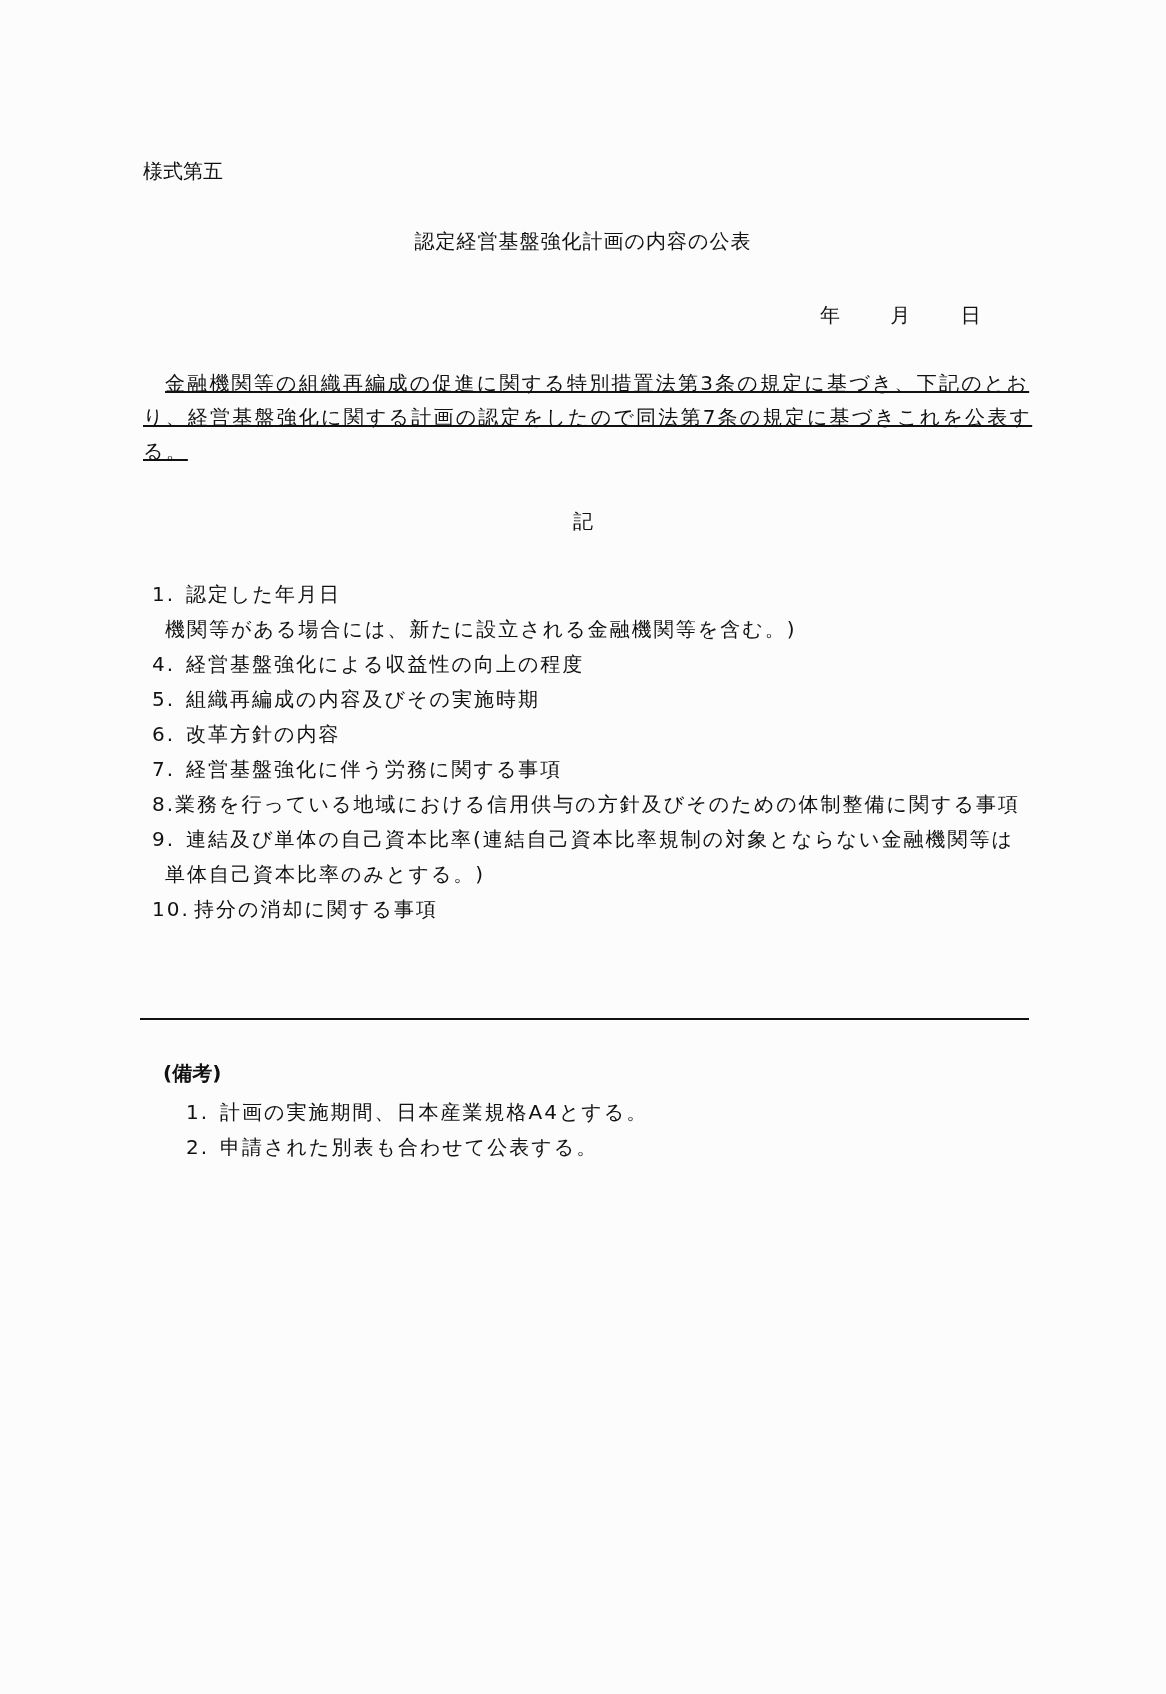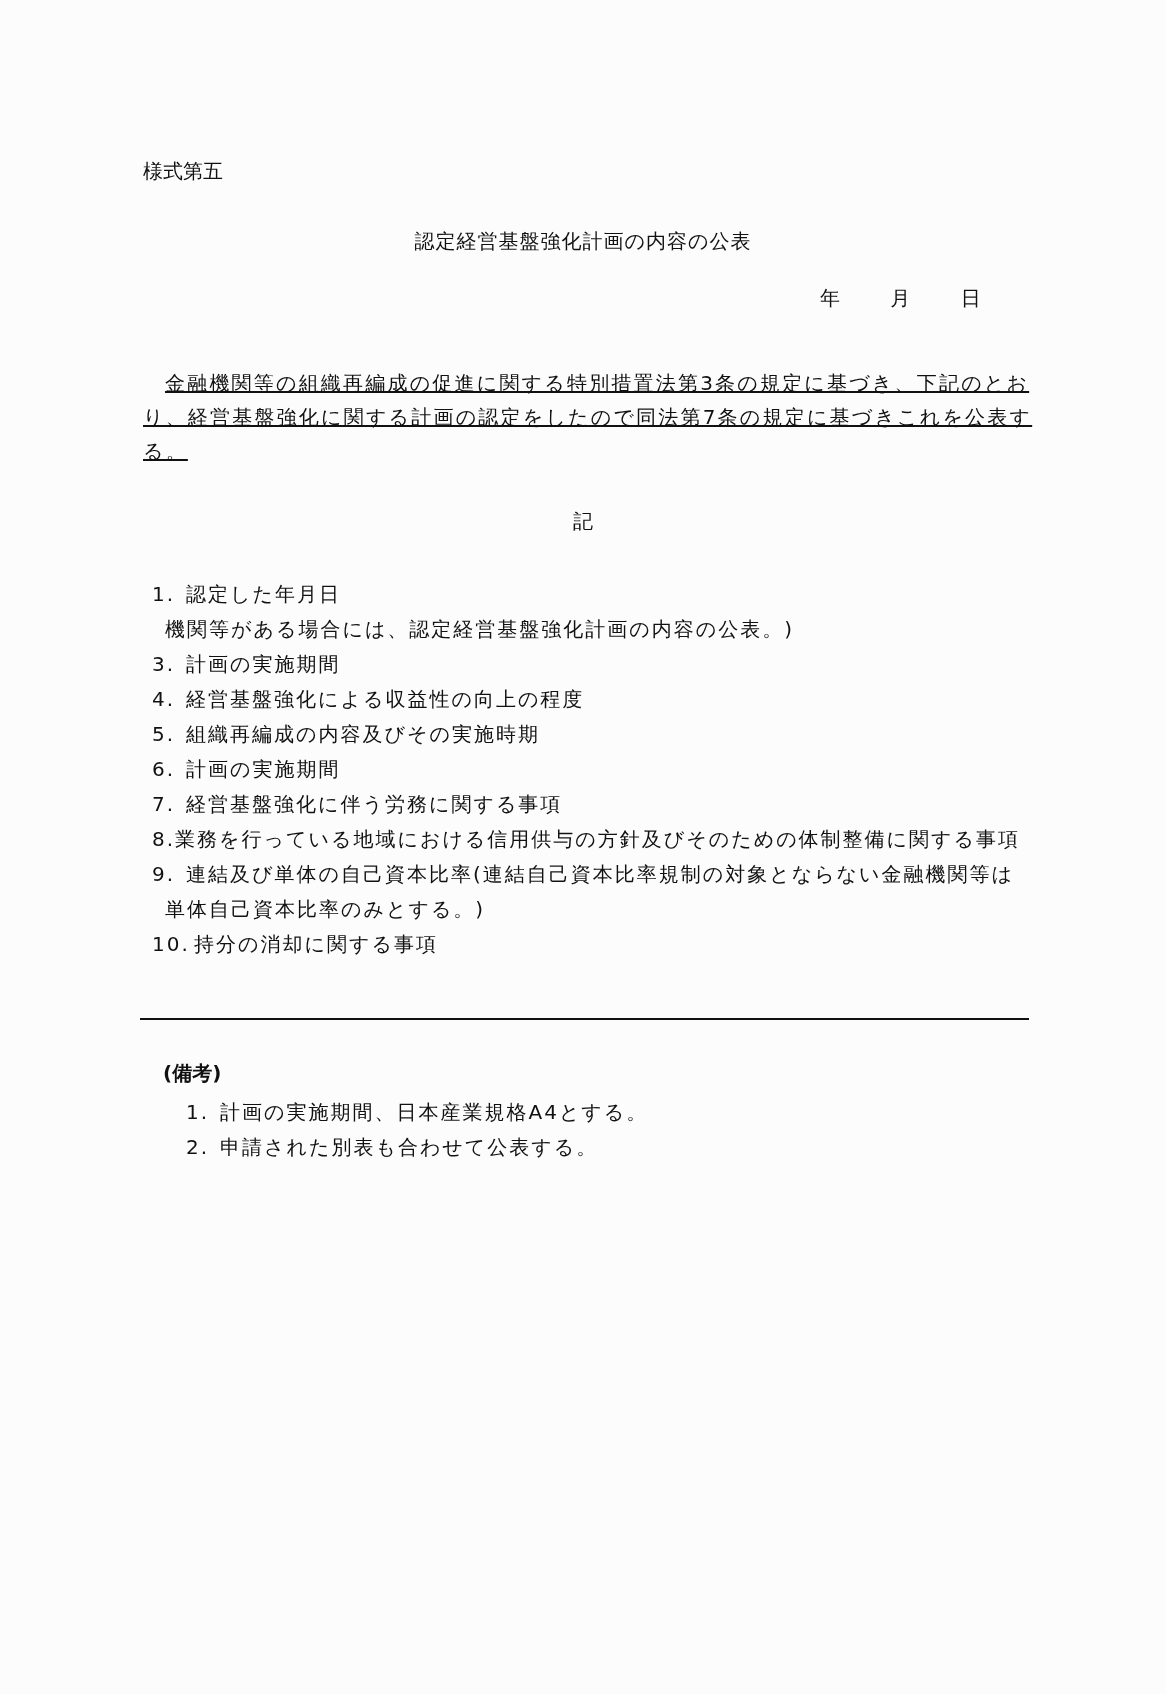--- a/index.html
+++ b/index.html
@@ -12,21 +12,21 @@
       height: 1694px;
       position: relative;
       overflow: hidden;
       font-family: "DejaVu Sans", "Liberation Sans", sans-serif;
       color: #111;
       font-size: 20px;
     }
     .abs { position: absolute; white-space: nowrap; }
     .form-no { left: 143px; top: 158px; letter-spacing: 0px; }
     .doc-title { left: 0; width: 1166px; top: 228px; text-align: center; letter-spacing: 1px; }
-    .date-line { left: 820px; top: 285px; }
+    .date-line { left: 820px; top: 302px; }
     .date-line span { display: inline-block; }
     .date-line .d-year { margin-right: 44px; }
     .date-line .d-month { margin-right: 44px; }
     .para { left: 143px; top: 366px; width: 880px; white-space: normal; line-height: 34px; letter-spacing: 2.2px; }
     .para .ln { display: block; white-space: nowrap; text-decoration: underline; }
     .para .ln.first { padding-left: 22px; }
     .ki { left: 0; width: 1166px; top: 508px; text-align: center; }
     .items { left: 152px; top: 577px; line-height: 35px; letter-spacing: 2px; }
     .items .row { display: block; white-space: nowrap; }
     .items .num { display: inline-block; min-width: 34px; }
@@ -56,32 +56,29 @@
   <span class="ln">り、経営基盤強化に関する計画の認定をしたので同法第7条の規定に基づきこれを公表す</span>
   <span class="ln">る。</span>
 </div>
 
 <div class="abs ki">記</div>
 
 <div class="abs items">
   <div class="row">
     <span class="num">1.</span><span>認定した年月日</span>
   </div>
-  <div class="row cont">機関等がある場合には、認定経営基盤強化計画の内容の公表。)</div>
-  <div class="row">
-    <span class="num">3.</span><span>計画の実施期間</span>
-  </div>
+  <div class="row cont">機関等がある場合には、新たに設立される金融機関等を含む。)</div>
   <div class="row">
     <span class="num">4.</span><span>経営基盤強化による収益性の向上の程度</span>
   </div>
   <div class="row">
     <span class="num">5.</span><span>組織再編成の内容及びその実施時期</span>
   </div>
   <div class="row">
-    <span class="num">6.</span><span>計画の実施期間</span>
+    <span class="num">6.</span><span>改革方針の内容</span>
   </div>
   <div class="row">
     <span class="num">7.</span><span>経営基盤強化に伴う労務に関する事項</span>
   </div>
   <div class="row">
     <span class="num tight">8.</span><span>業務を行っている地域における信用供与の方針及びそのための体制整備に関する事項</span>
   </div>
   <div class="row">
     <span class="num">9.</span><span>連結及び単体の自己資本比率(連結自己資本比率規制の対象とならない金融機関等は</span>
   </div>

